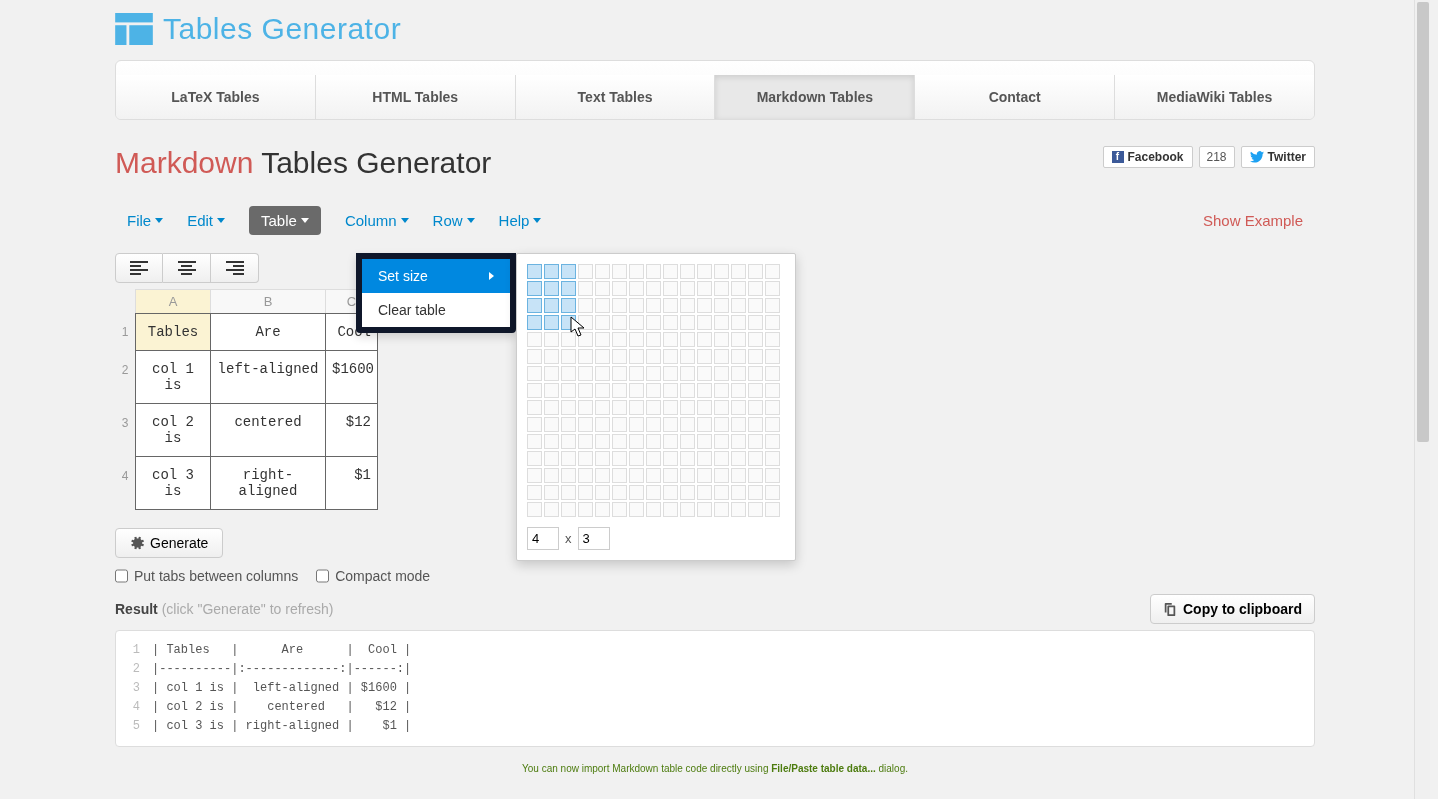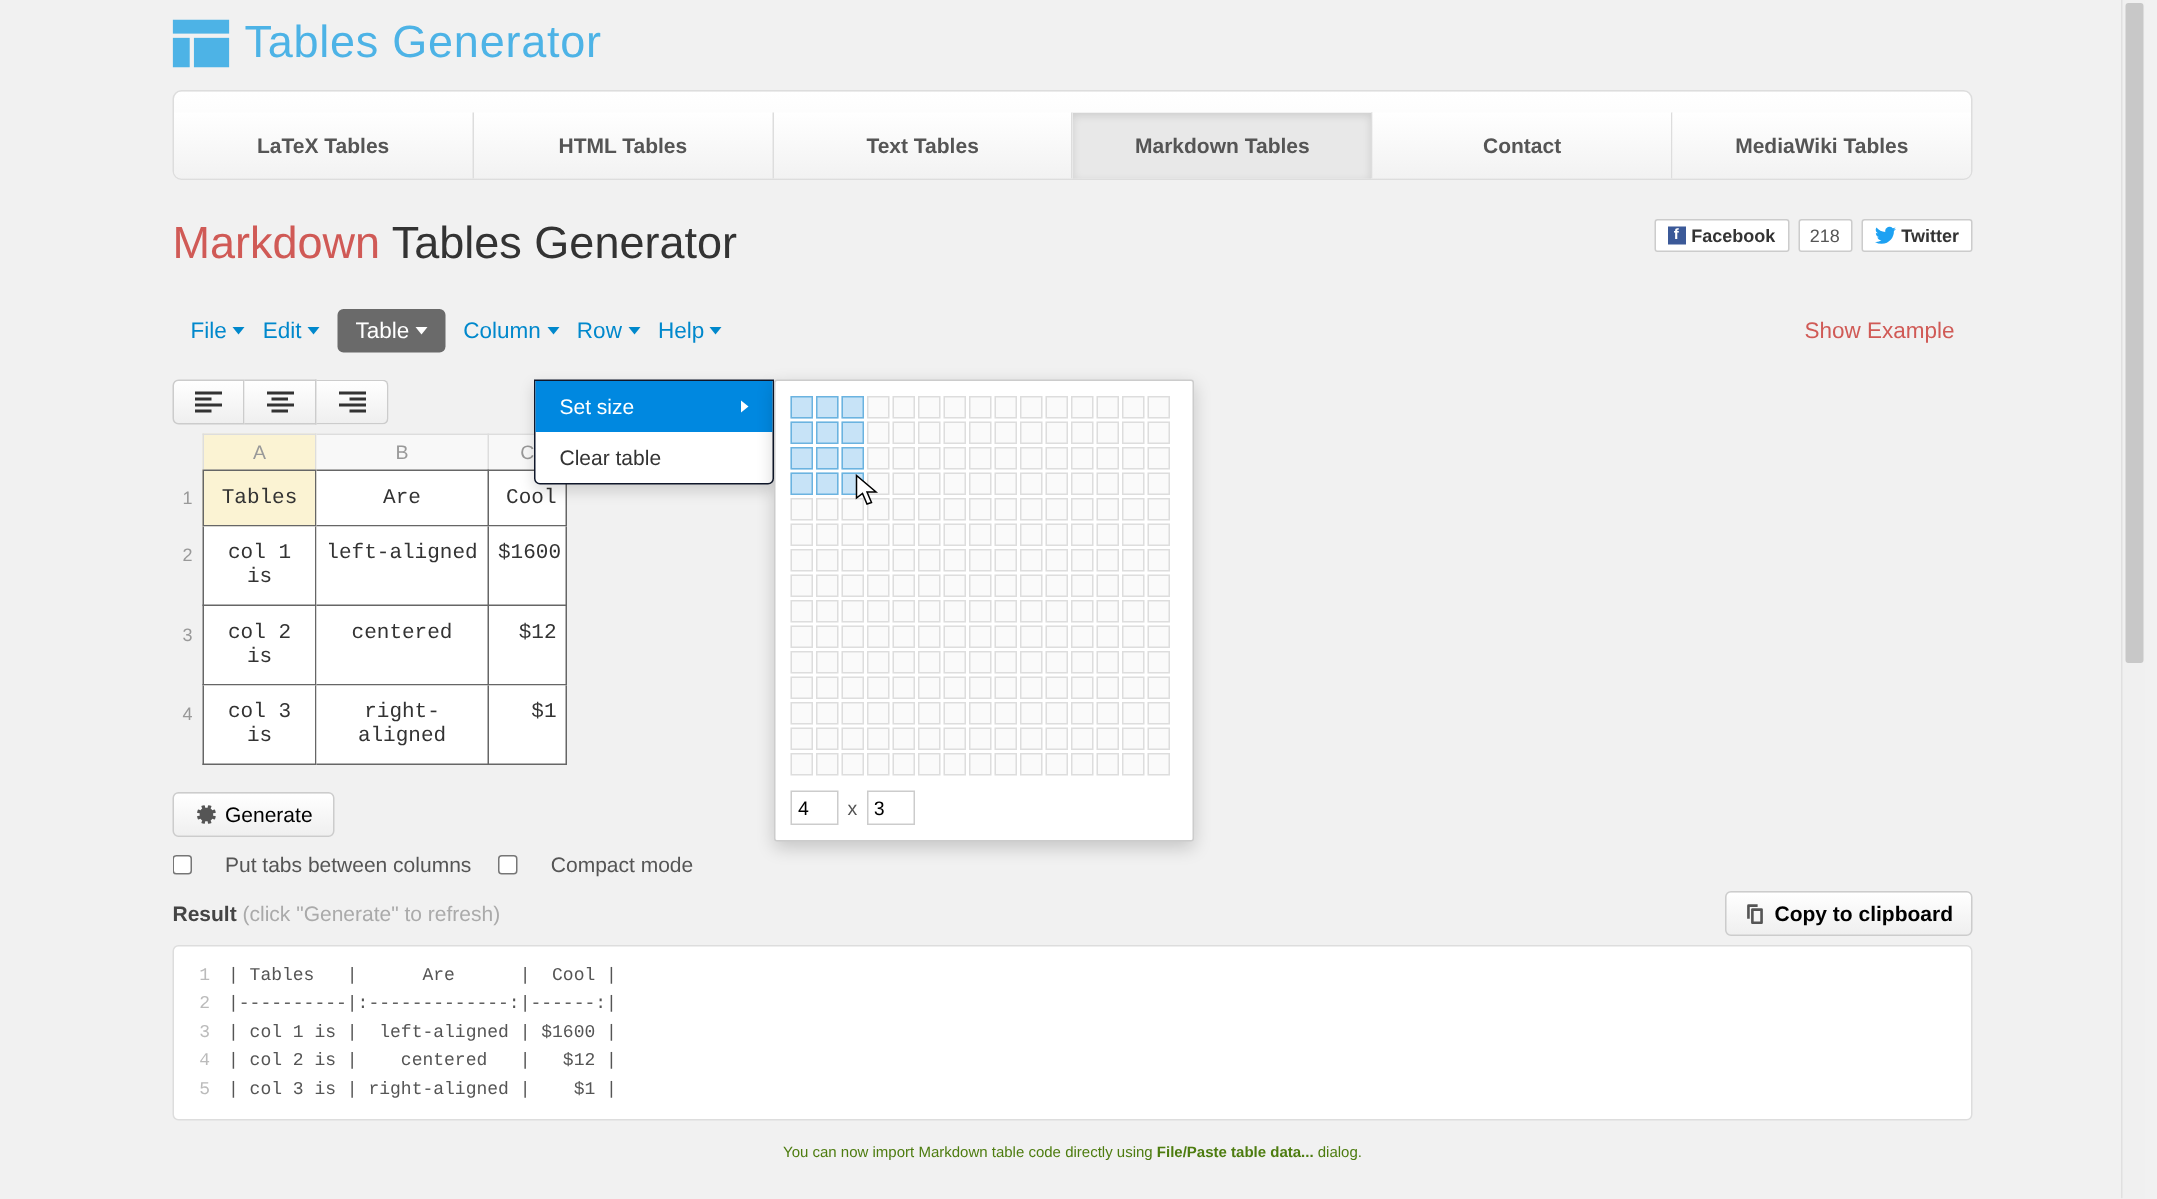--- a/index.html
+++ b/index.html
@@ -14,21 +14,21 @@
 .nav-tab:last-child { border-right: none; }
 .nav-tab.active { background: #e8e8e8; box-shadow: inset 0 2px 6px rgba(0,0,0,0.12); }
 .title-row { display: flex; justify-content: space-between; align-items: flex-start; margin: 26px 0 8px 0; }
 .page-title { font-size: 30px; font-weight: 300; }
 .title-accent { color: #d05a56; font-weight: 400; }
 .social { display: flex; gap: 6px; align-items: center; }
 .social-btn { border: 1px solid #ccc; background: #fff; padding: 3px 8px; font-size: 12px; font-weight: bold; color: #333; display: flex; align-items: center; gap: 4px; border-radius: 2px; cursor: pointer; }
 .fb-icon { width: 12px; height: 12px; background: #3b5998; color:#fff; font-size:10px; line-height:12px; text-align:center; font-weight:bold; }
 .tw-icon { width: 14px; height: 12px; }
 .count-badge { border: 1px solid #ccc; background: #fff; padding: 3px 7px; font-size: 12px; color: #555; border-radius: 2px; }
-.menubar { display: flex; align-items: center; gap: 12px; padding: 18px 12px 10px 12px; }
+.menubar { display: flex; align-items: center; gap: 24px; padding: 18px 12px 10px 12px; }
 .menu-item { color: #0088cc; cursor: pointer; display: flex; align-items: center; gap: 4px; font-size: 15px; }
 .menu-item.active { background: #6a6a6a; color: #fff; padding: 6px 12px; border-radius: 4px; }
 .caret { width: 0; height: 0; border-left: 4px solid transparent; border-right: 4px solid transparent; border-top: 5px solid currentColor; }
 .show-example { margin-left: auto; color: #d05a56; cursor: pointer; font-size: 15px; }
 .toolbar { display: flex; gap: 0; margin: 8px 0 6px 0; }
 .tb-btn { width: 48px; height: 30px; border: 1px solid #ccc; background: linear-gradient(#fff,#efefef); display:flex; align-items:center; justify-content:center; cursor:pointer; }
 .tb-btn:first-child { border-radius: 4px 0 0 4px; }
 .tb-btn + .tb-btn { border-left: none; }
 .tb-btn:nth-child(3) { border-radius: 0 4px 4px 0; }
 .align-icon { width: 18px; height: 14px; display:flex; flex-direction:column; justify-content:space-between; }
@@ -47,31 +47,31 @@
 .cell + .cell { border-left: none; }
 .data-row + .data-row .cell { border-top: none; }
 .cell.colA { width: 76px; }
 .cell.colB { width: 115px; }
 .cell.colC { width: 52px; text-align:right; }
 .cell.sel { background: #fbf3d3; }
 .generate-row { margin: 18px 0 10px 0; }
 .generate-btn { border:1px solid #ccc; background: linear-gradient(#fff,#efefef); padding: 6px 14px; border-radius:4px; cursor:pointer; display:inline-flex; align-items:center; gap:6px; font-size:14px; }
 .gear-icon { width:14px; height:14px; }
 .checks { display:flex; gap: 18px; align-items:center; margin: 8px 0; color:#555; }
-.checks label { display:flex; align-items:center; gap:22px; cursor:pointer; }
+.checks label { display:flex; gap:6px; cursor:pointer; }
 .result-row { display:flex; justify-content:space-between; align-items:center; margin: 10px 0 6px 0; }
 .result-label { color:#444; }
 .result-hint { color:#aaa; font-weight:normal; }
 .copy-btn { border:1px solid #ccc; background: linear-gradient(#fff,#efefef); padding: 6px 12px; border-radius:4px; cursor:pointer; display:inline-flex; align-items:center; gap:6px; font-size:14px;font-weight:bold; }
 .output { border:1px solid #ddd; border-radius:4px; background:#fff; padding: 10px 10px 10px 8px; margin-top:2px; }
 .code-line { display:flex; }
 .ln { width: 28px; text-align:right; color:#bbb; font-size:12px; padding-right:12px; font-family:"Courier New",monospace; line-height:19px; }
 .code { font-family:"Courier New",monospace; font-size:12px; color:#555; white-space:pre; line-height:19px; }
 .footer-note { margin: 16px 0; color:#4d7c0f; font-size:10px;text-align:center; }
-.dropdown { position:absolute; left: 241px; top: 0px; width: 160px; background:#fff; border:1px solid #0f172a; border-radius:0 0 4px 4px; box-shadow: 0 4px 10px rgba(0,0,0,0.15); z-index:10; }
+.dropdown { position:absolute; left: 241px; top: 0px; width: 160px; background:#fff; border:6px solid #0f172a; border-radius:0 0 4px 4px; box-shadow: 0 4px 10px rgba(0,0,0,0.15); z-index:10; }
 .dropdown-item { padding: 9px 16px; font-size:14px; color:#333; cursor:pointer; display:flex; justify-content:space-between; align-items:center; }
 .dropdown-item.hover { background:#0088e0; color:#fff; }
 .submenu-arrow { width:0; height:0; border-top:4px solid transparent; border-bottom:4px solid transparent; border-left:5px solid currentColor; }
 .size-picker { position:absolute; left: 401px; top: 0px; width: 280px; background:#fff; border:1px solid #ccc; border-radius: 2px; box-shadow: 0 4px 12px rgba(0,0,0,0.18); padding: 10px; z-index:10; }
 .grid { display:flex; flex-direction:column; gap:2px; }
 .grid-row { display:flex; gap:2px; }
 .grid-cell { width:15px; height:15px; border:1px solid #ddd; background:#fafafa; cursor:pointer; }
 .grid-cell.on { background:#c7e3f7; border-color:#6bb3e0; }
 .size-inputs { margin-top: 10px; display:flex; align-items:center; gap:6px; font-size:13px; color:#555; }
 .size-inputs input { width:32px; border:1px solid #ccc; padding:3px 4px; font-size:13px; }

